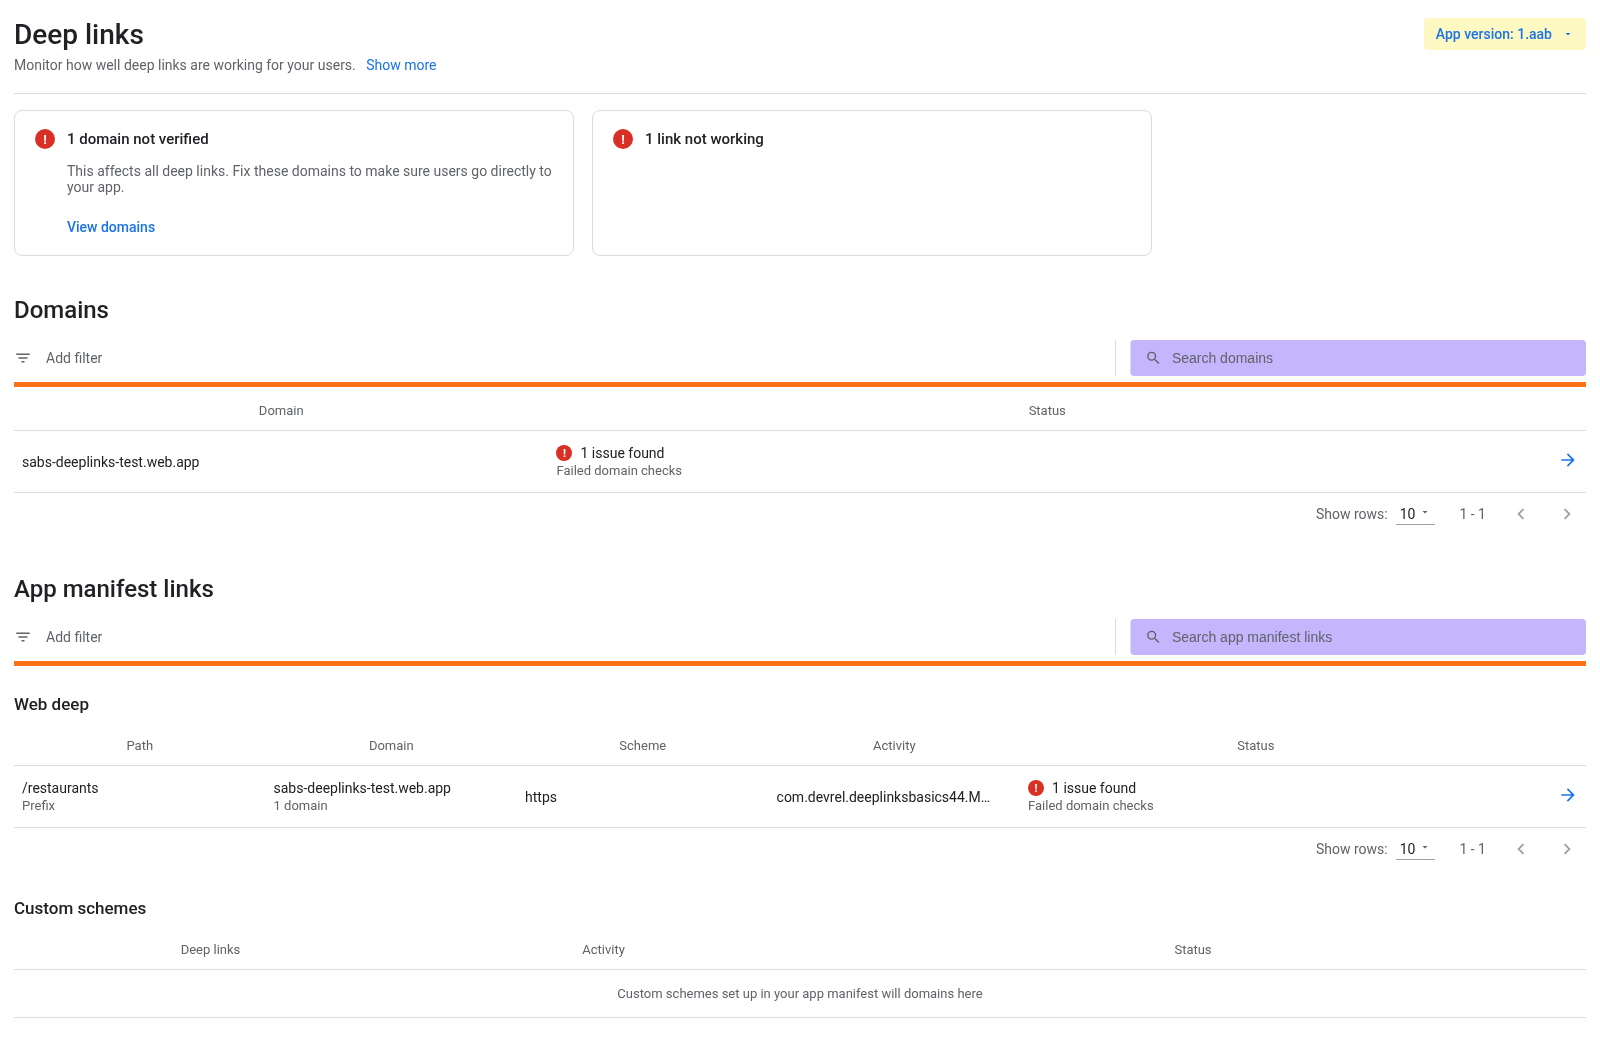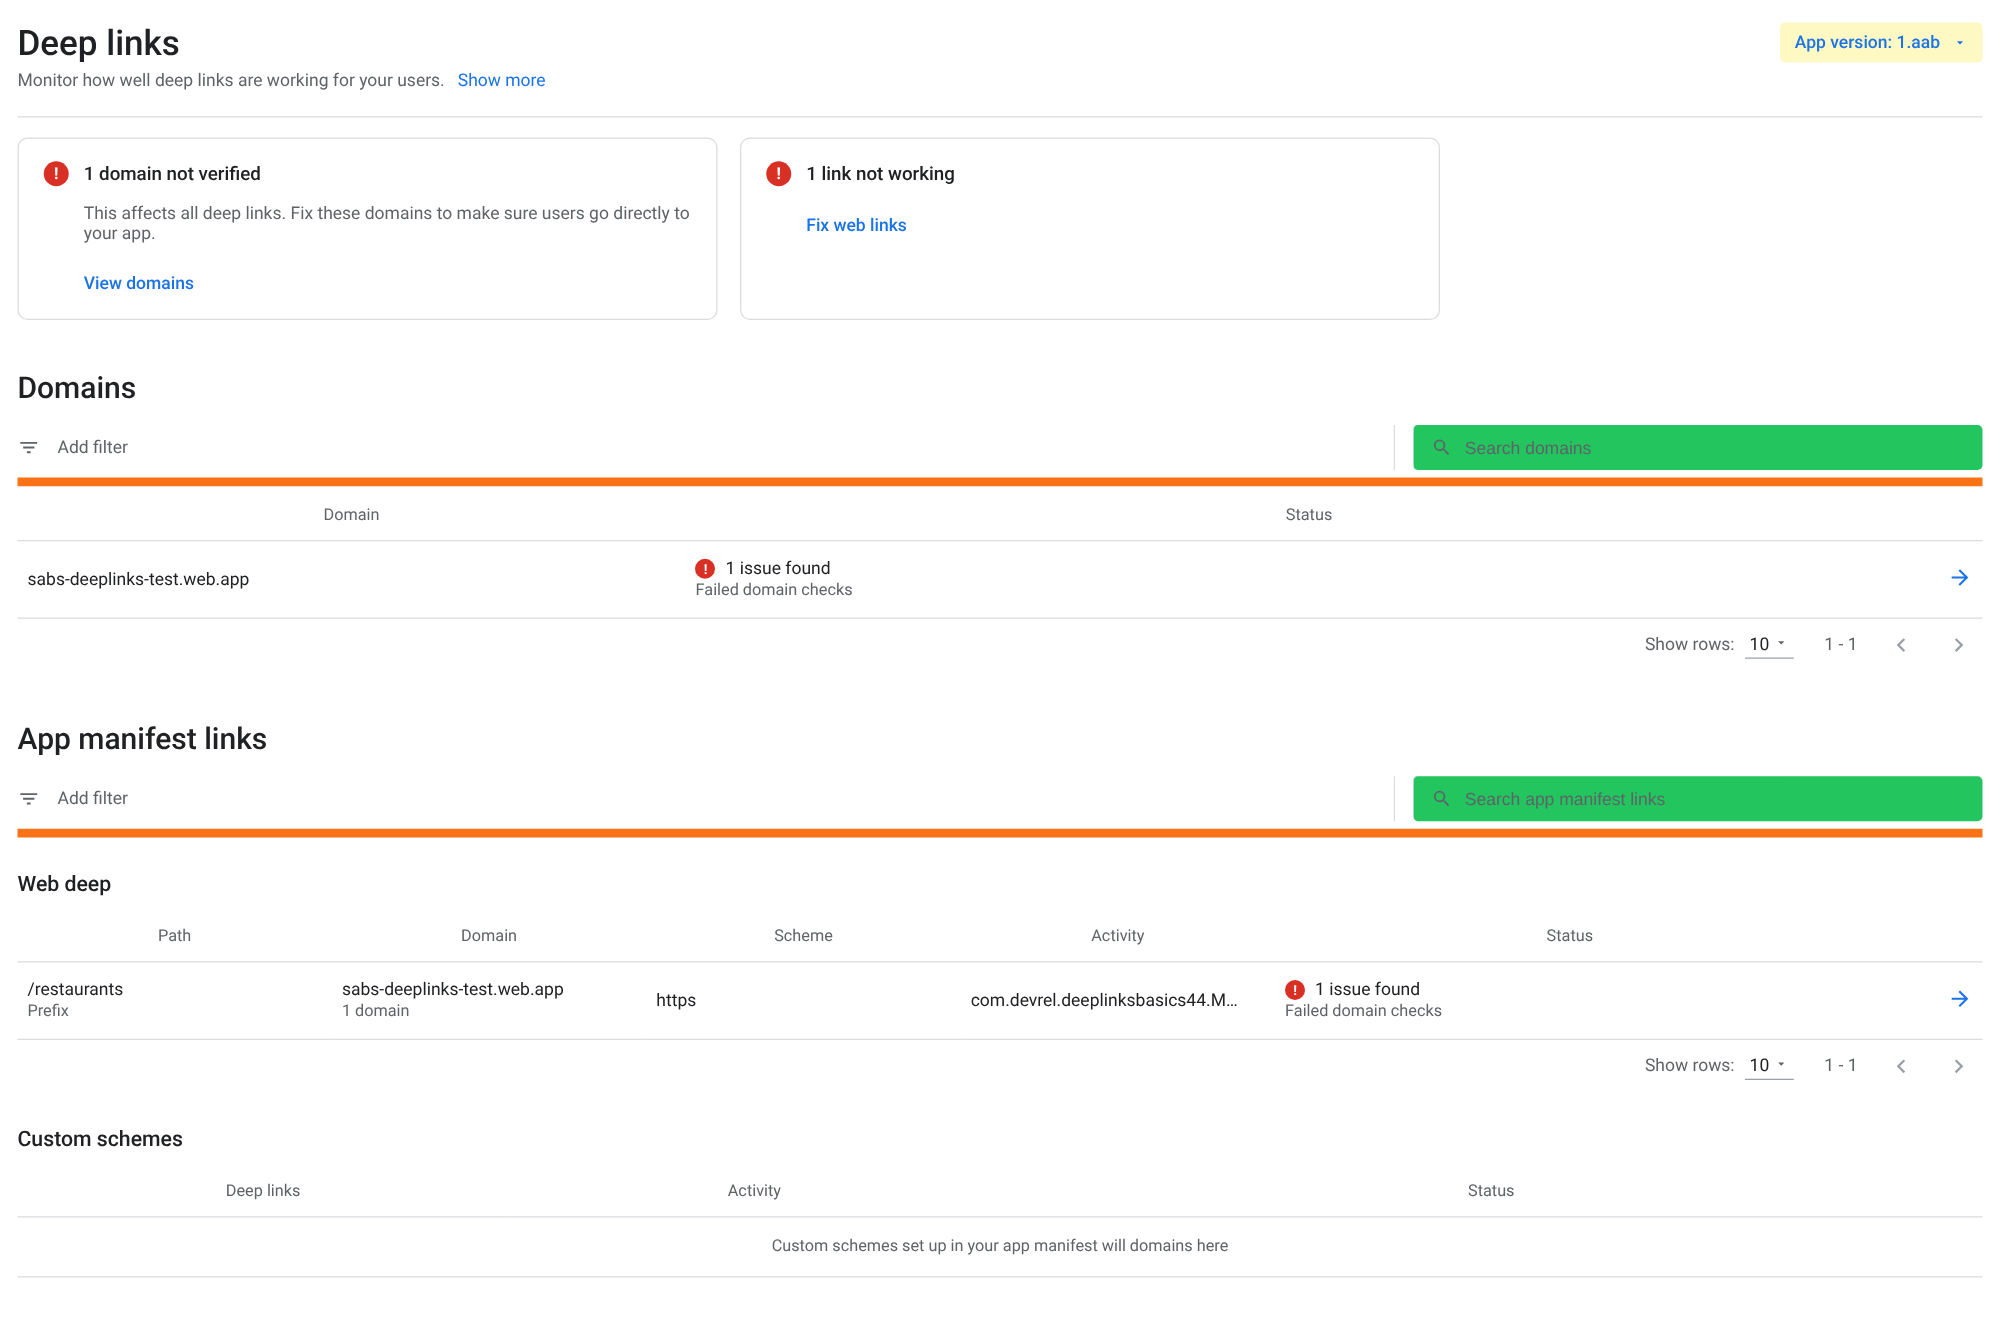--- a/index.html
+++ b/index.html
@@ -43,26 +43,26 @@
     display: inline-flex; align-items: center; justify-content: center;
     color: #fff; font-weight: 700; font-size: 13px; flex-shrink: 0;
   }
   .err-icon.small { width: 16px; height: 16px; font-size: 11px; }
   .card-body { color: #5f6368; font-size: 14px; margin-top: 14px; margin-left: 32px; }
   .card-action { margin-top: 24px; margin-left: 32px; color: #1a73e8; font-weight: 500; cursor: pointer; font-size: 14px; }
   .section-title { font-size: 24px; font-weight: 500; margin-top: 40px; margin-bottom: 10px; }
   .subsection-title { font-size: 17px; font-weight: 500; margin-top: 28px; margin-bottom: 8px; }
   .filter-row {
     display: flex; align-items: center; justify-content: space-between;
-    border-bottom: 7px solid #f97316; padding: 6px 0;
+    border-bottom: 5px solid #f97316; padding: 6px 0;
   }
   .filter-left { display: flex; align-items: center; gap: 14px; color: #5f6368; cursor: pointer; }
   .filter-icon { width: 18px; height: 18px; fill: #5f6368; }
   .search-box {
-    background: #22c55e; border-radius: 4px; display: flex; align-items: center;
+    background: #c4b5fd; border-radius: 4px; display: flex; align-items: center;
     gap: 10px; padding: 9px 14px; width: 456px; color: #5f6368;
     border-left: 1px solid #dadce0;
   }
   .search-wrap { display:flex; align-items:center; border-left: 1px solid #dadce0; padding-left: 14px; }
   .search-box input {
     border: none; background: transparent; font-size: 14px; color: #202124;
     outline: none; width: 100%;
   }
   .search-box input::placeholder { color: #5f6368; }
   .search-icon { width: 18px; height: 18px; fill: #5f6368; }
@@ -127,21 +127,20 @@
       <span>1 domain not verified</span>
     </div>
     <div class="card-body">This affects all deep links. Fix these domains to make sure users go directly to your app.</div>
     <div class="card-action">View domains</div>
   </div>
   <div class="card">
     <div class="card-head">
       <span class="err-icon">!</span>
       <span>1 link not working</span>
     </div>
-    <div class="card-action">Fix web links</div>
   </div>
 </div>
 
 <div class="section-title">Domains</div>
 <div class="filter-row">
   <div class="filter-left">
     <svg class="filter-icon" viewBox="0 0 24 24">
         <path d="M10 18h4v-2h-4v2zM3 6v2h18V6H3zm3 7h12v-2H6v2z"></path>
       </svg>
     <span>Add filter</span>

